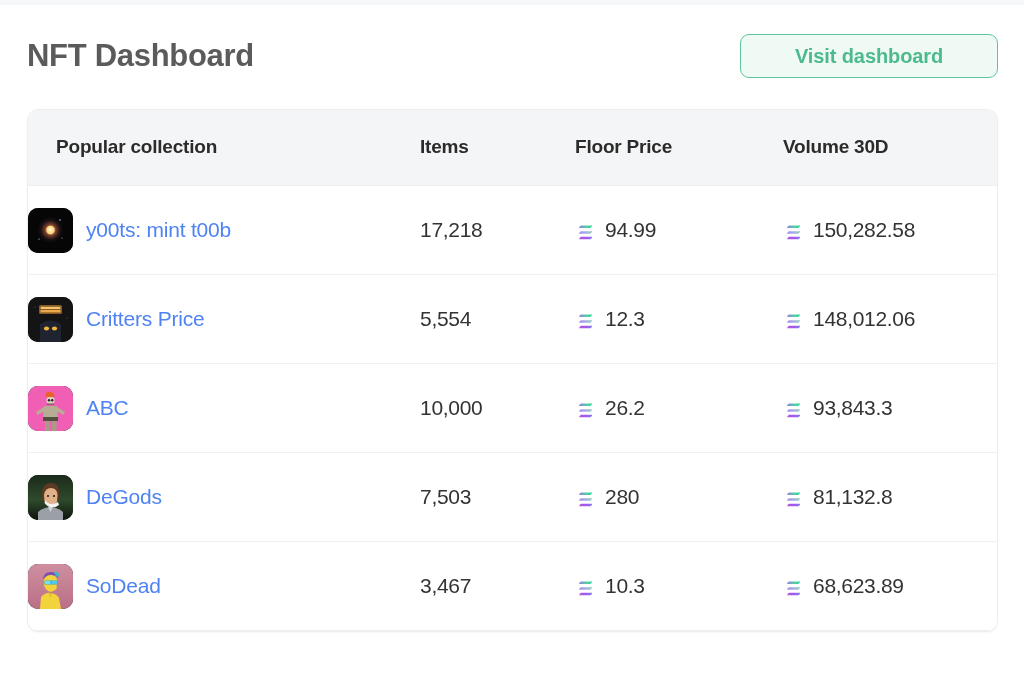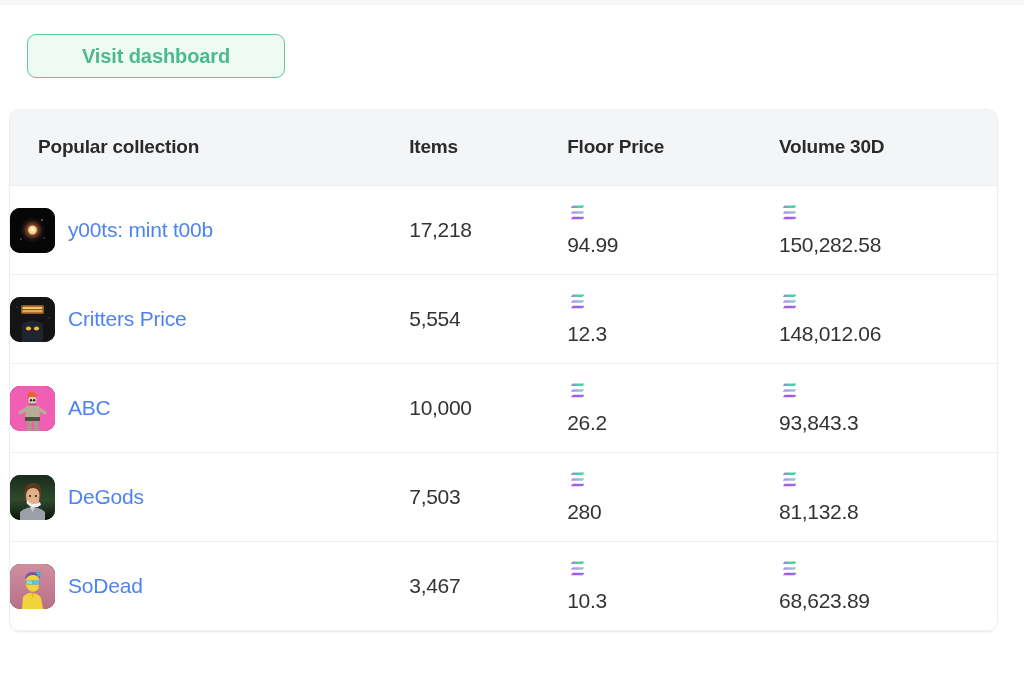--- a/index.html
+++ b/index.html
@@ -56,21 +56,21 @@
     background: #effaf5;
     color: #4cba8d;
     font-size: 20px;
     font-weight: bold;
     letter-spacing: -0.1px;
     cursor: pointer;
     font-family: "Liberation Sans", sans-serif;
   }
   
   .card {
-    margin: 31px 26px 0 9px;
+    margin: 31px 26px 0 27px;
     background: #ffffff;
     border-radius: 11px;
     border: 1px solid #eceef0;
     box-shadow: 0 1px 2px rgba(16,24,40,0.04);
     overflow: hidden;
   }
   .table { width: 100%; border-collapse: collapse; table-layout: fixed; }
   .table thead th {
     background: #f4f5f6;
     text-align: left;
@@ -110,33 +110,34 @@
   .thumb svg { display: block; width: 100%; height: 100%; }
   .collection-link {
     color: #4f82f3;
     font-size: 21px;
     text-decoration: none;
     letter-spacing: -0.2px;
     cursor: pointer;
     white-space: nowrap;
   }
   .num { font-size: 21px; color: #333333; letter-spacing: -0.3px; }
-  .sol-cell { display: flex; align-items: flex-start; gap: 11px; flex-direction: column; }
+  .sol-cell { display: flex; align-items: flex-end; gap: 11px; }
   .sol-icon { width: 19px; height: 19px; flex: 0 0 19px; display: block; }
   .sol-icon svg { display: block; }
 </style>
 </head>
 <body>
 
 <div class="page">
   <div class="top-strip"></div>
 
   <div class="content">
 
     <div class="page-header">
+      <div class="page-title">NFT Dashboard</div>
       <button class="visit-btn">Visit dashboard</button>
     </div>
 
     <div class="card">
       <table class="table">
         <thead>
           <tr>
             <th class="col-collection">Popular collection</th>
             <th class="col-items">Items</th>
             <th class="col-floor">Floor Price</th>

